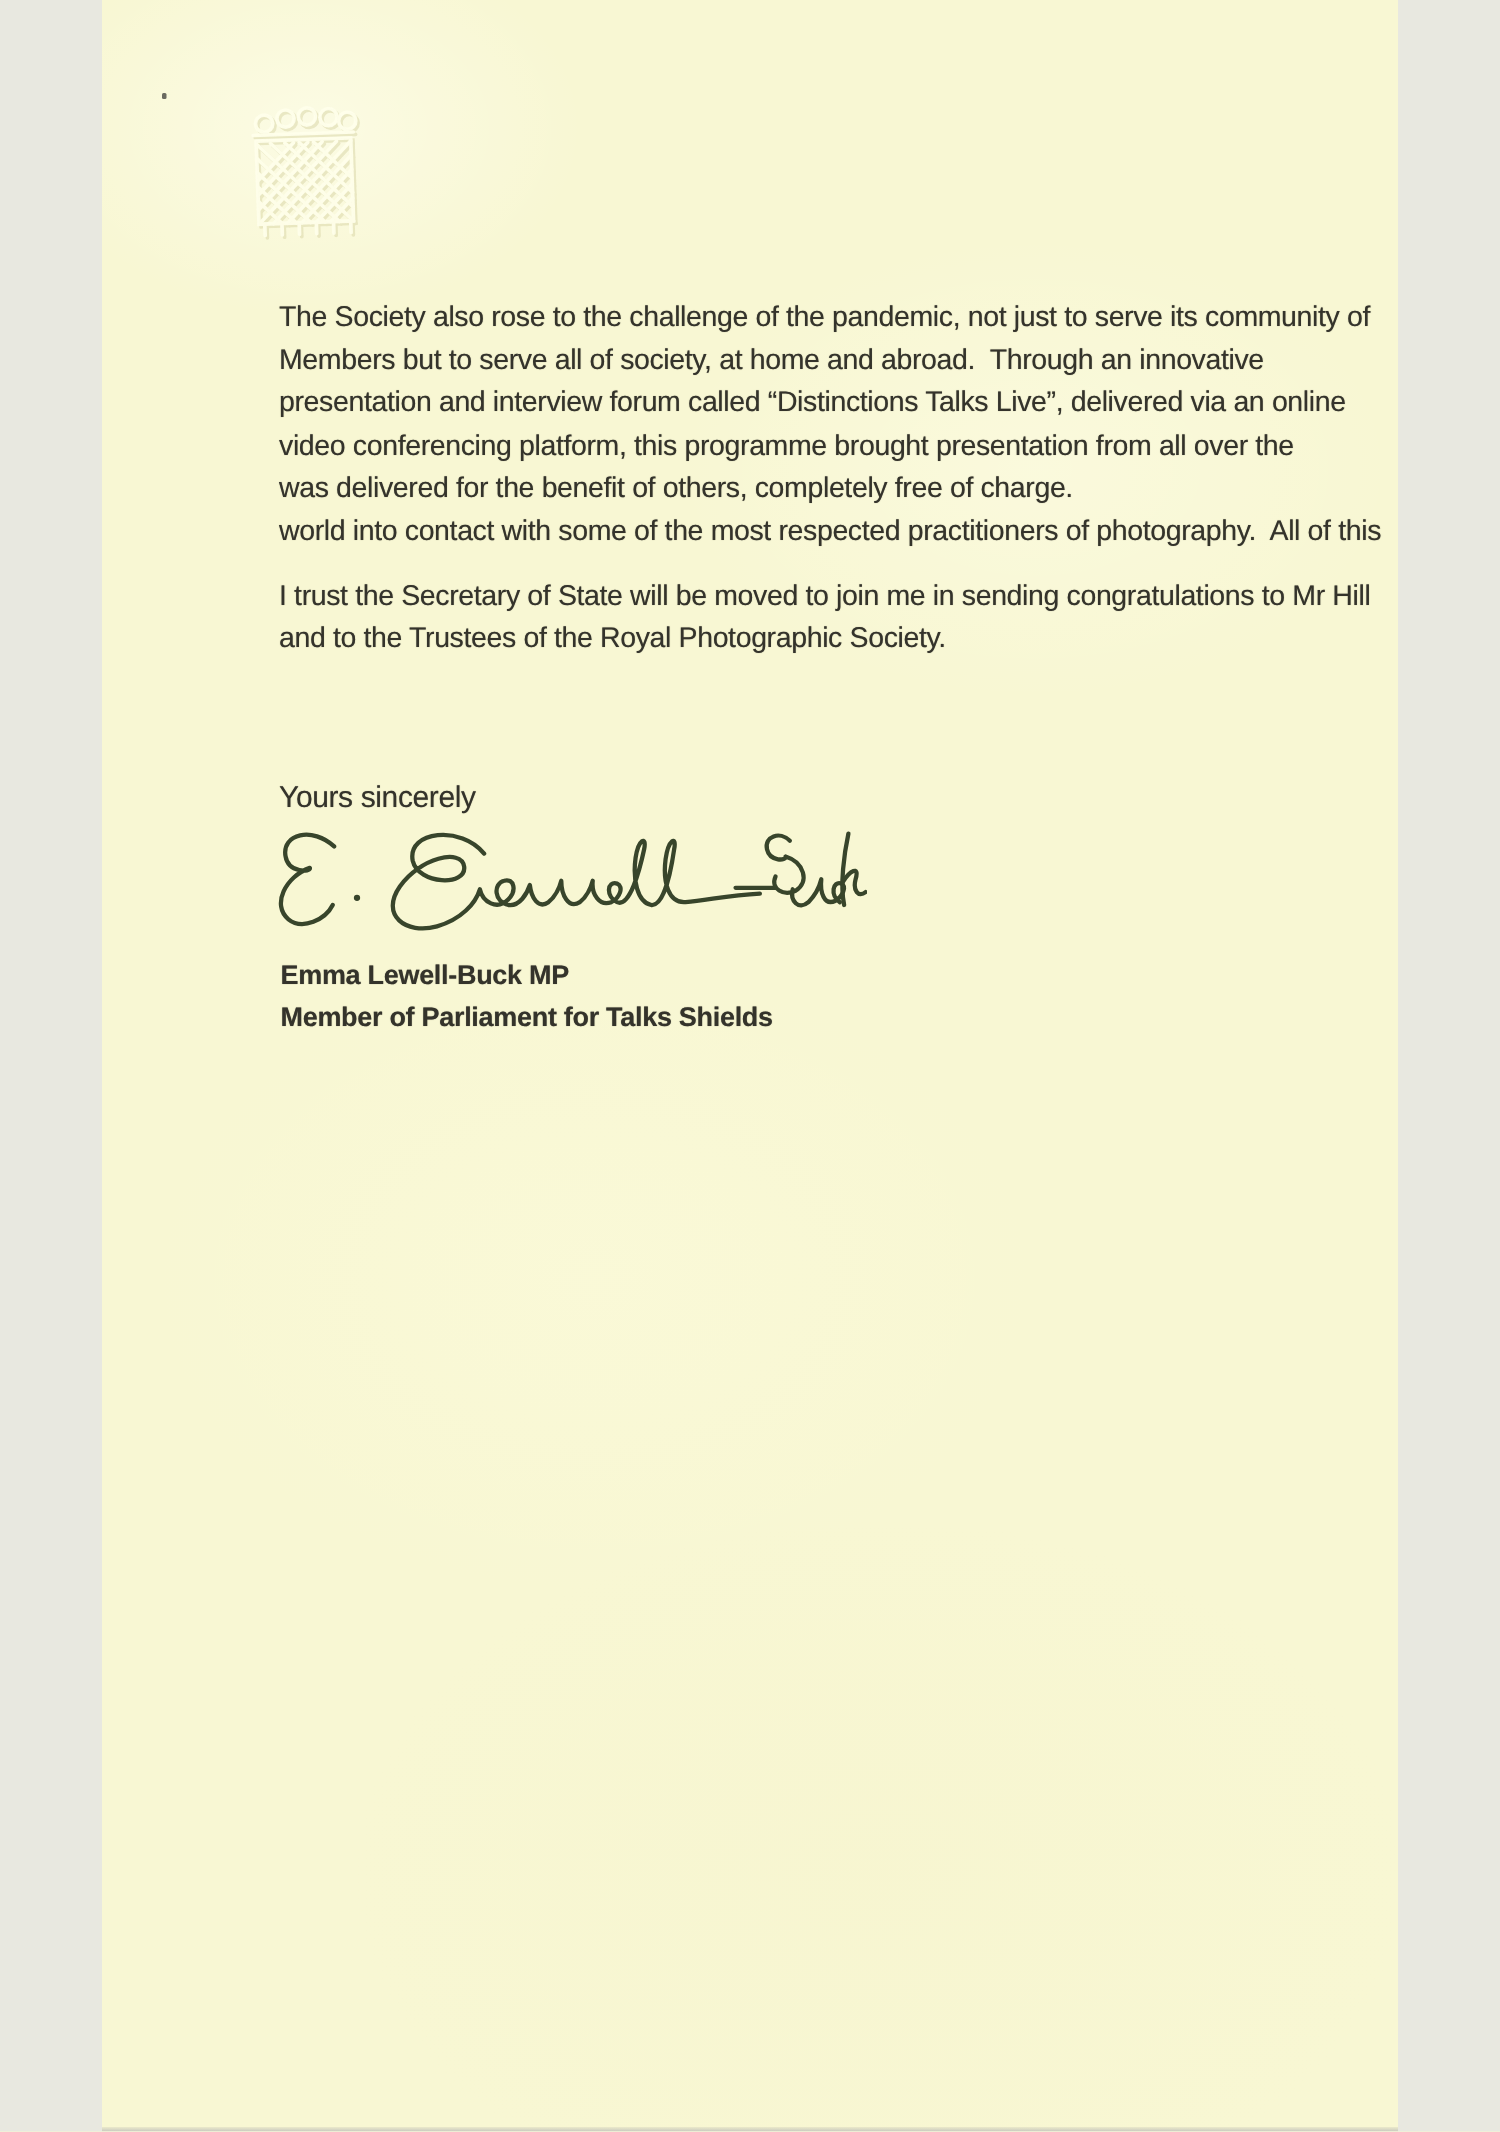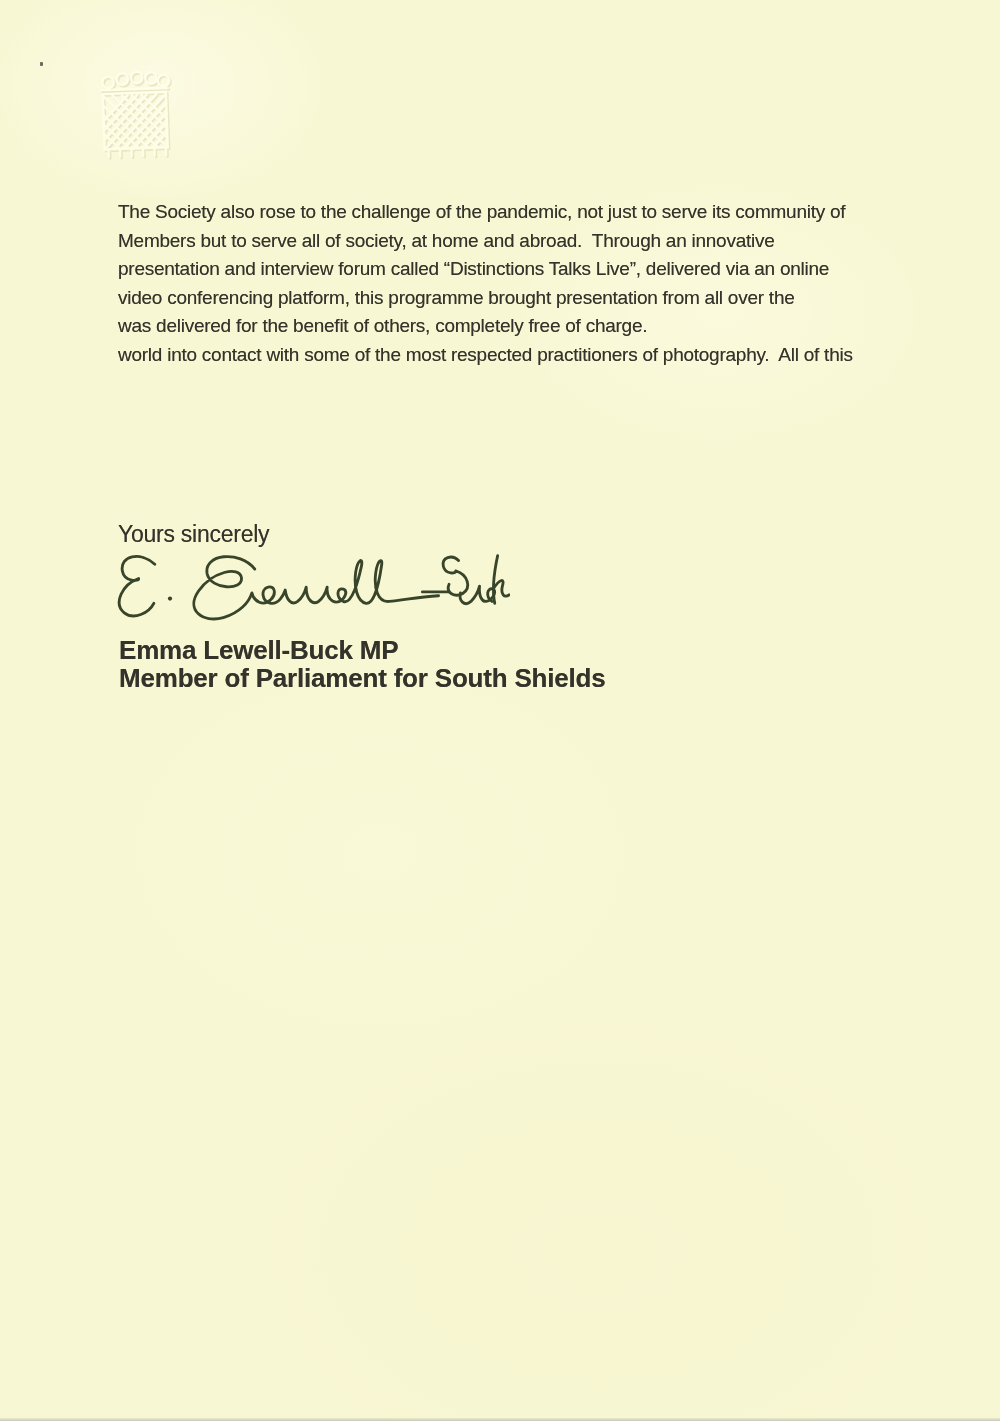--- a/index.html
+++ b/index.html
@@ -2,21 +2,21 @@
 <html style="--paper: #f8f7d3; --ink: #34332b;"><head>
 <meta charset="utf-8">
 <style>
   html, body { margin: 0; padding: 0; }
   body {
     font-family: "Liberation Sans", sans-serif;
     background: #e8e8e0;
   }
   .page {
     position: relative;
-    width: 1000px;
+    width: 864px;
     height: 1421px;
     margin: 0 auto;
     overflow: hidden;
     background-color: var(--paper, #f8f7d3);
     background-image:
       radial-gradient(260px 180px at 16% 6%, rgba(255,255,242,0.55), transparent 70%),
       radial-gradient(340px 220px at 72% 22%, rgba(255,255,238,0.35), transparent 70%),
       radial-gradient(420px 300px at 38% 60%, rgba(252,251,220,0.45), transparent 70%),
       radial-gradient(500px 340px at 60% 88%, rgba(246,244,206,0.5), transparent 70%);
   }
@@ -49,34 +49,34 @@
     line-height: 28.6px;
     letter-spacing: -0.25px;
     text-shadow: 0 0 0.6px rgba(45,45,35,0.55);
   }
   .paragraph { margin: 0 0 14px 0; }
   .line { white-space: pre; }
   .valediction {
     position: absolute;
     left: 118px; top: 521px;
     color: var(--ink, #34332b);
-    font-size: 23px;
+    font-size: 20px;
     letter-spacing: -0.25px;
     text-shadow: 0 0 0.6px rgba(45,45,35,0.55);
   }
   .signature {
     position: absolute;
     left: 110px; top: 546px;
     width: 400px; height: 88px;
   }
   .signer-block {
     position: absolute;
     left: 119px; top: 636px;
     color: var(--ink, #2e2d26);
-    font-size: 26px;
+    font-size: 18px;
     line-height: 28px;
     font-weight: 700;
     letter-spacing: -0.2px;
     text-shadow: 0 0 0.6px rgba(40,40,30,0.6);
   }
 </style>
 </head>
 <body>
 
 <div class="page">
@@ -118,20 +118,24 @@
 
   <div class="letter-text">
       <div class="paragraph">
         <div class="line">The Society also rose to the challenge of the pandemic, not just to serve its community of</div>
         <div class="line">Members but to serve all of society, at home and abroad.  Through an innovative</div>
         <div class="line">presentation and interview forum called “Distinctions Talks Live”, delivered via an online</div>
         <div class="line">video conferencing platform, this programme brought presentation from all over the</div>
         <div class="line">was delivered for the benefit of others, completely free of charge.</div>
         <div class="line">world into contact with some of the most respected practitioners of photography.  All of this</div>
       </div>
+      <div class="paragraph">
+        <div class="line">I trust the Secretary of State will be moved to join me in sending congratulations to Mr Hill</div>
+        <div class="line">and to the Trustees of the Royal Photographic Society.</div>
+      </div>
     </div>
 
   <div class="valediction">Yours sincerely</div>
 
   <div class="signature">
     <svg width="400" height="88" viewBox="0 0 420 88" aria-hidden="true">
       <g fill="none" stroke="#28361d" stroke-width="3" stroke-linecap="round" stroke-linejoin="round" opacity="0.92">
 
         <path d="M47,17 C32,3 10,8 13,24 C15,36 31,35 30,32 C13,38 3,58 15,68 C25,76 41,68 46,58"></path>
 
@@ -144,16 +148,16 @@
         <path d="M366,13 C359,6 348,10 350,19 C352,28 364,27 363,24 C376,28 380,42 370,48 C362,52 352,47 356,38"></path>
         <path d="M368,47 C366,55 372,62 379,56 C384,51 387,44 388,40 C387,49 390,59 398,55 C403,52 406,45 402,43 C396,41 394,51 401,56"></path>
         <path d="M407,8 C404,22 401,44 404,58"></path>
         <path d="M403,42 C408,34 415,30 412,40 C410,48 414,53 419,49"></path>
       </g>
     </svg>
   </div>
 
   <div class="signer-block">
     <div>Emma Lewell-Buck MP</div>
-    <div>Member of Parliament for South Shields</div>
+    <div>Member of Parliament for Talks Shields</div>
   </div>
 
 </div>
 
 </body></html>

